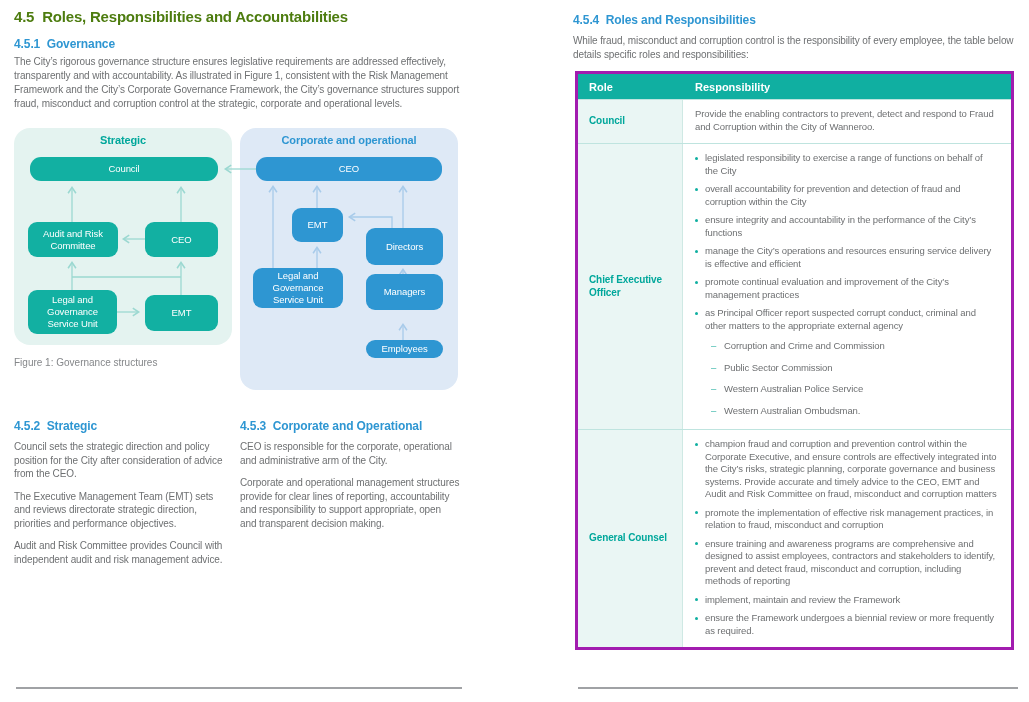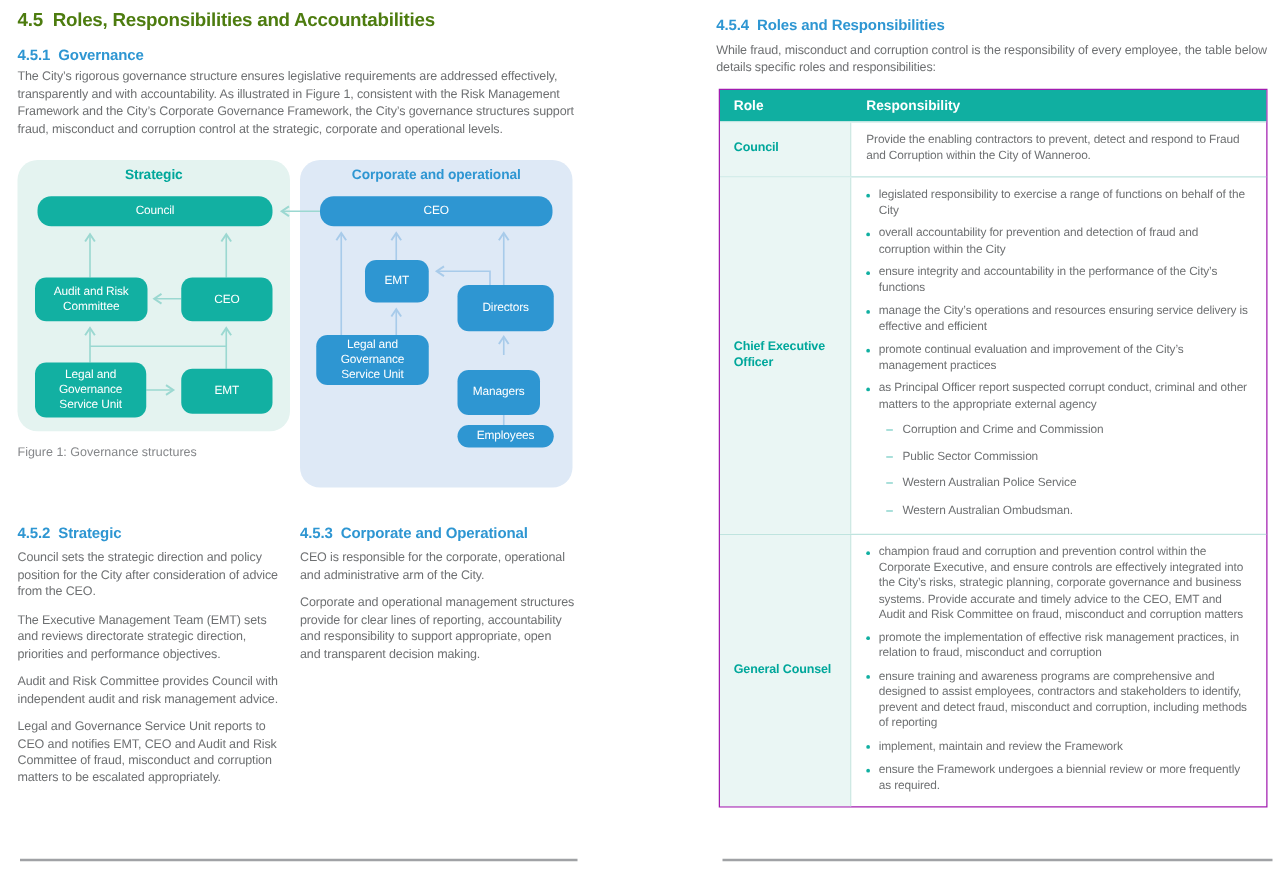--- a/index.html
+++ b/index.html
@@ -26,21 +26,21 @@
     position:absolute;display:flex;align-items:center;justify-content:center;
     text-align:center;color:#fff;font-size:9.5px;line-height:12px;
     border-radius:9px;padding:2px 5px;box-sizing:border-box;letter-spacing:-0.1px;
   }
   .teal-node{background:#12B0A2;}
   .blue-node{background:#2E96D2;}
   #fig-arrows{position:absolute;left:14px;top:124px;width:445px;height:268px;}
   #fig-caption{left:14px;top:357px;font-size:10px;color:#85878A;}
 
   
-  #rr-table{left:575px;top:71px;width:439px;border:1px solid #a21caf;box-sizing:border-box;background:#fff;}
+  #rr-table{left:575px;top:71px;width:439px;border:3px solid #a21caf;box-sizing:border-box;background:#fff;}
   .t-head{display:flex;background:#10AFA1;color:#ffffff;font-weight:bold;font-size:11px;height:25px;align-items:center;}
   .th-role{width:105px;flex:none;padding-left:11px;box-sizing:border-box;}
   .th-resp{flex:1;padding-left:12px;}
   .t-row{display:flex;border-top:1px solid #BFE4DF;}
   .td-role{
     width:105px;flex:none;background:#EAF6F4;color:#00A79B;font-weight:bold;
     font-size:10px;line-height:12.5px;padding:8px 8px 8px 11px;box-sizing:border-box;
     display:flex;align-items:center;border-right:1px solid #CFE9E4;letter-spacing:-0.1px;
   }
   .td-resp{flex:1;padding:8px 14px 10px 12px;font-size:9.5px;line-height:12.5px;color:#6E7072;letter-spacing:-0.1px;}
@@ -107,31 +107,30 @@
   <div class="node teal-node" style="left:30px;top:157px;width:188px;height:24px;border-radius:11px;">Council</div>
   <div class="node teal-node" style="left:28px;top:222px;width:90px;height:35px;">Audit and Risk Committee</div>
   <div class="node teal-node" style="left:145px;top:222px;width:73px;height:35px;">CEO</div>
   <div class="node teal-node" style="left:28px;top:290px;width:89px;height:44px;">Legal and Governance Service Unit</div>
   <div class="node teal-node" style="left:145px;top:295px;width:73px;height:36px;">EMT</div>
 
   <div class="node blue-node" style="left:256px;top:157px;width:186px;height:24px;border-radius:11px;">CEO</div>
   <div class="node blue-node" style="left:292px;top:208px;width:51px;height:34px;">EMT</div>
   <div class="node blue-node" style="left:366px;top:228px;width:77px;height:37px;">Directors</div>
   <div class="node blue-node" style="left:253px;top:268px;width:90px;height:40px;">Legal and Governance Service Unit</div>
-  <div class="node blue-node" style="left:366px;top:296px;width:66px;height:36px;">Managers</div>
+  <div class="node blue-node" style="left:366px;top:274px;width:77px;height:36px;">Managers</div>
   <div class="node blue-node" style="left:366px;top:340px;width:77px;height:18px;">Employees</div>
 
   <div class="abs" id="fig-caption">Figure 1: Governance structures</div>
 
   <div class="abs h2" style="left:14px;top:419px;">4.5.2  Strategic</div>
   <div class="abs body-text" style="left:14px;top:440px;width:215px;">
     <p class="pp">Council sets the strategic direction and policy position for the City after consideration of advice from the CEO.</p>
     <p class="pp">The Executive Management Team (EMT) sets and reviews directorate strategic direction, priorities and performance objectives.</p>
     <p class="pp">Audit and Risk Committee provides Council with independent audit and risk management advice.</p>
-    <p class="pp">Legal and Governance Service Unit reports to CEO and notifies EMT, CEO and Audit and Risk Committee of fraud, misconduct and corruption matters to be escalated appropriately.</p>
   </div>
 
   <div class="abs h2" style="left:240px;top:419px;">4.5.3  Corporate and Operational</div>
   <div class="abs body-text" style="left:240px;top:440px;width:220px;">
     <p class="pp">CEO is responsible for the corporate, operational and administrative arm of the City.</p>
     <p class="pp">Corporate and operational management structures provide for clear lines of reporting, accountability and responsibility to support appropriate, open and transparent decision making.</p>
   </div>
 
   <div class="abs h2" style="left:573px;top:13px;">4.5.4  Roles and Responsibilities</div>
   <div class="abs body-text" style="left:573px;top:34px;width:447px;line-height:14px;">While fraud, misconduct and corruption control is the responsibility of every employee, the table below details specific roles and responsibilities:</div>

